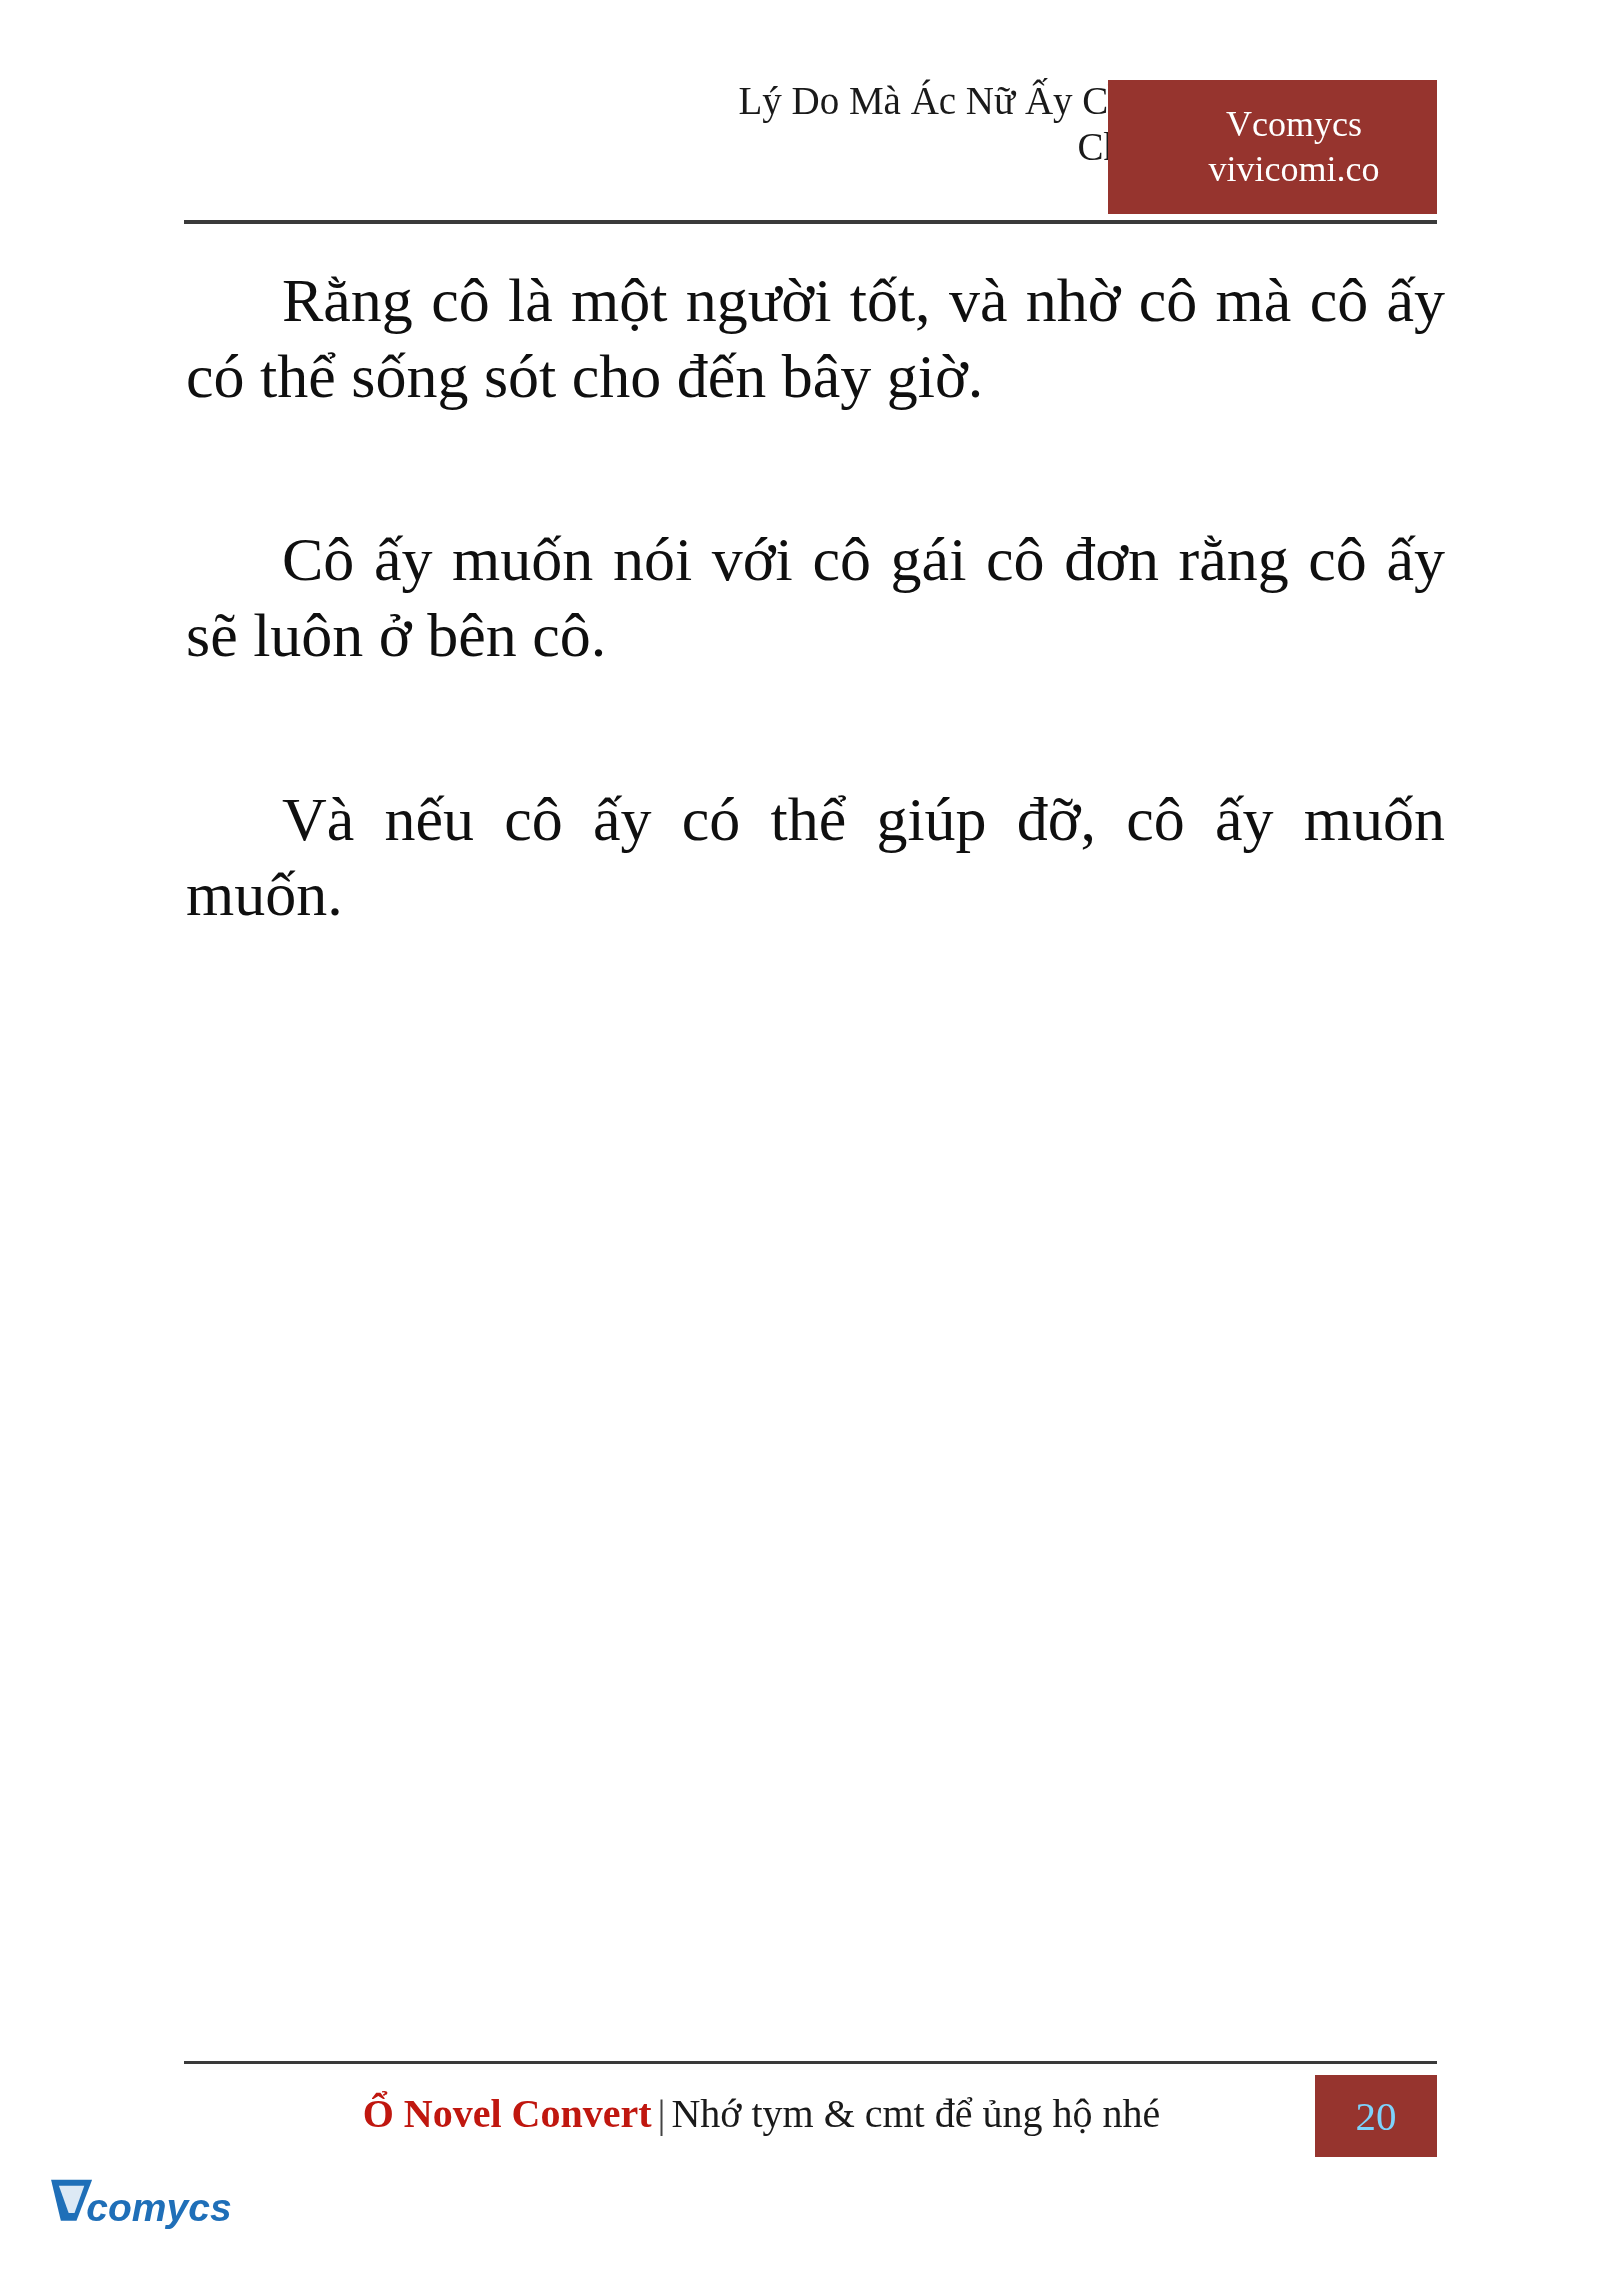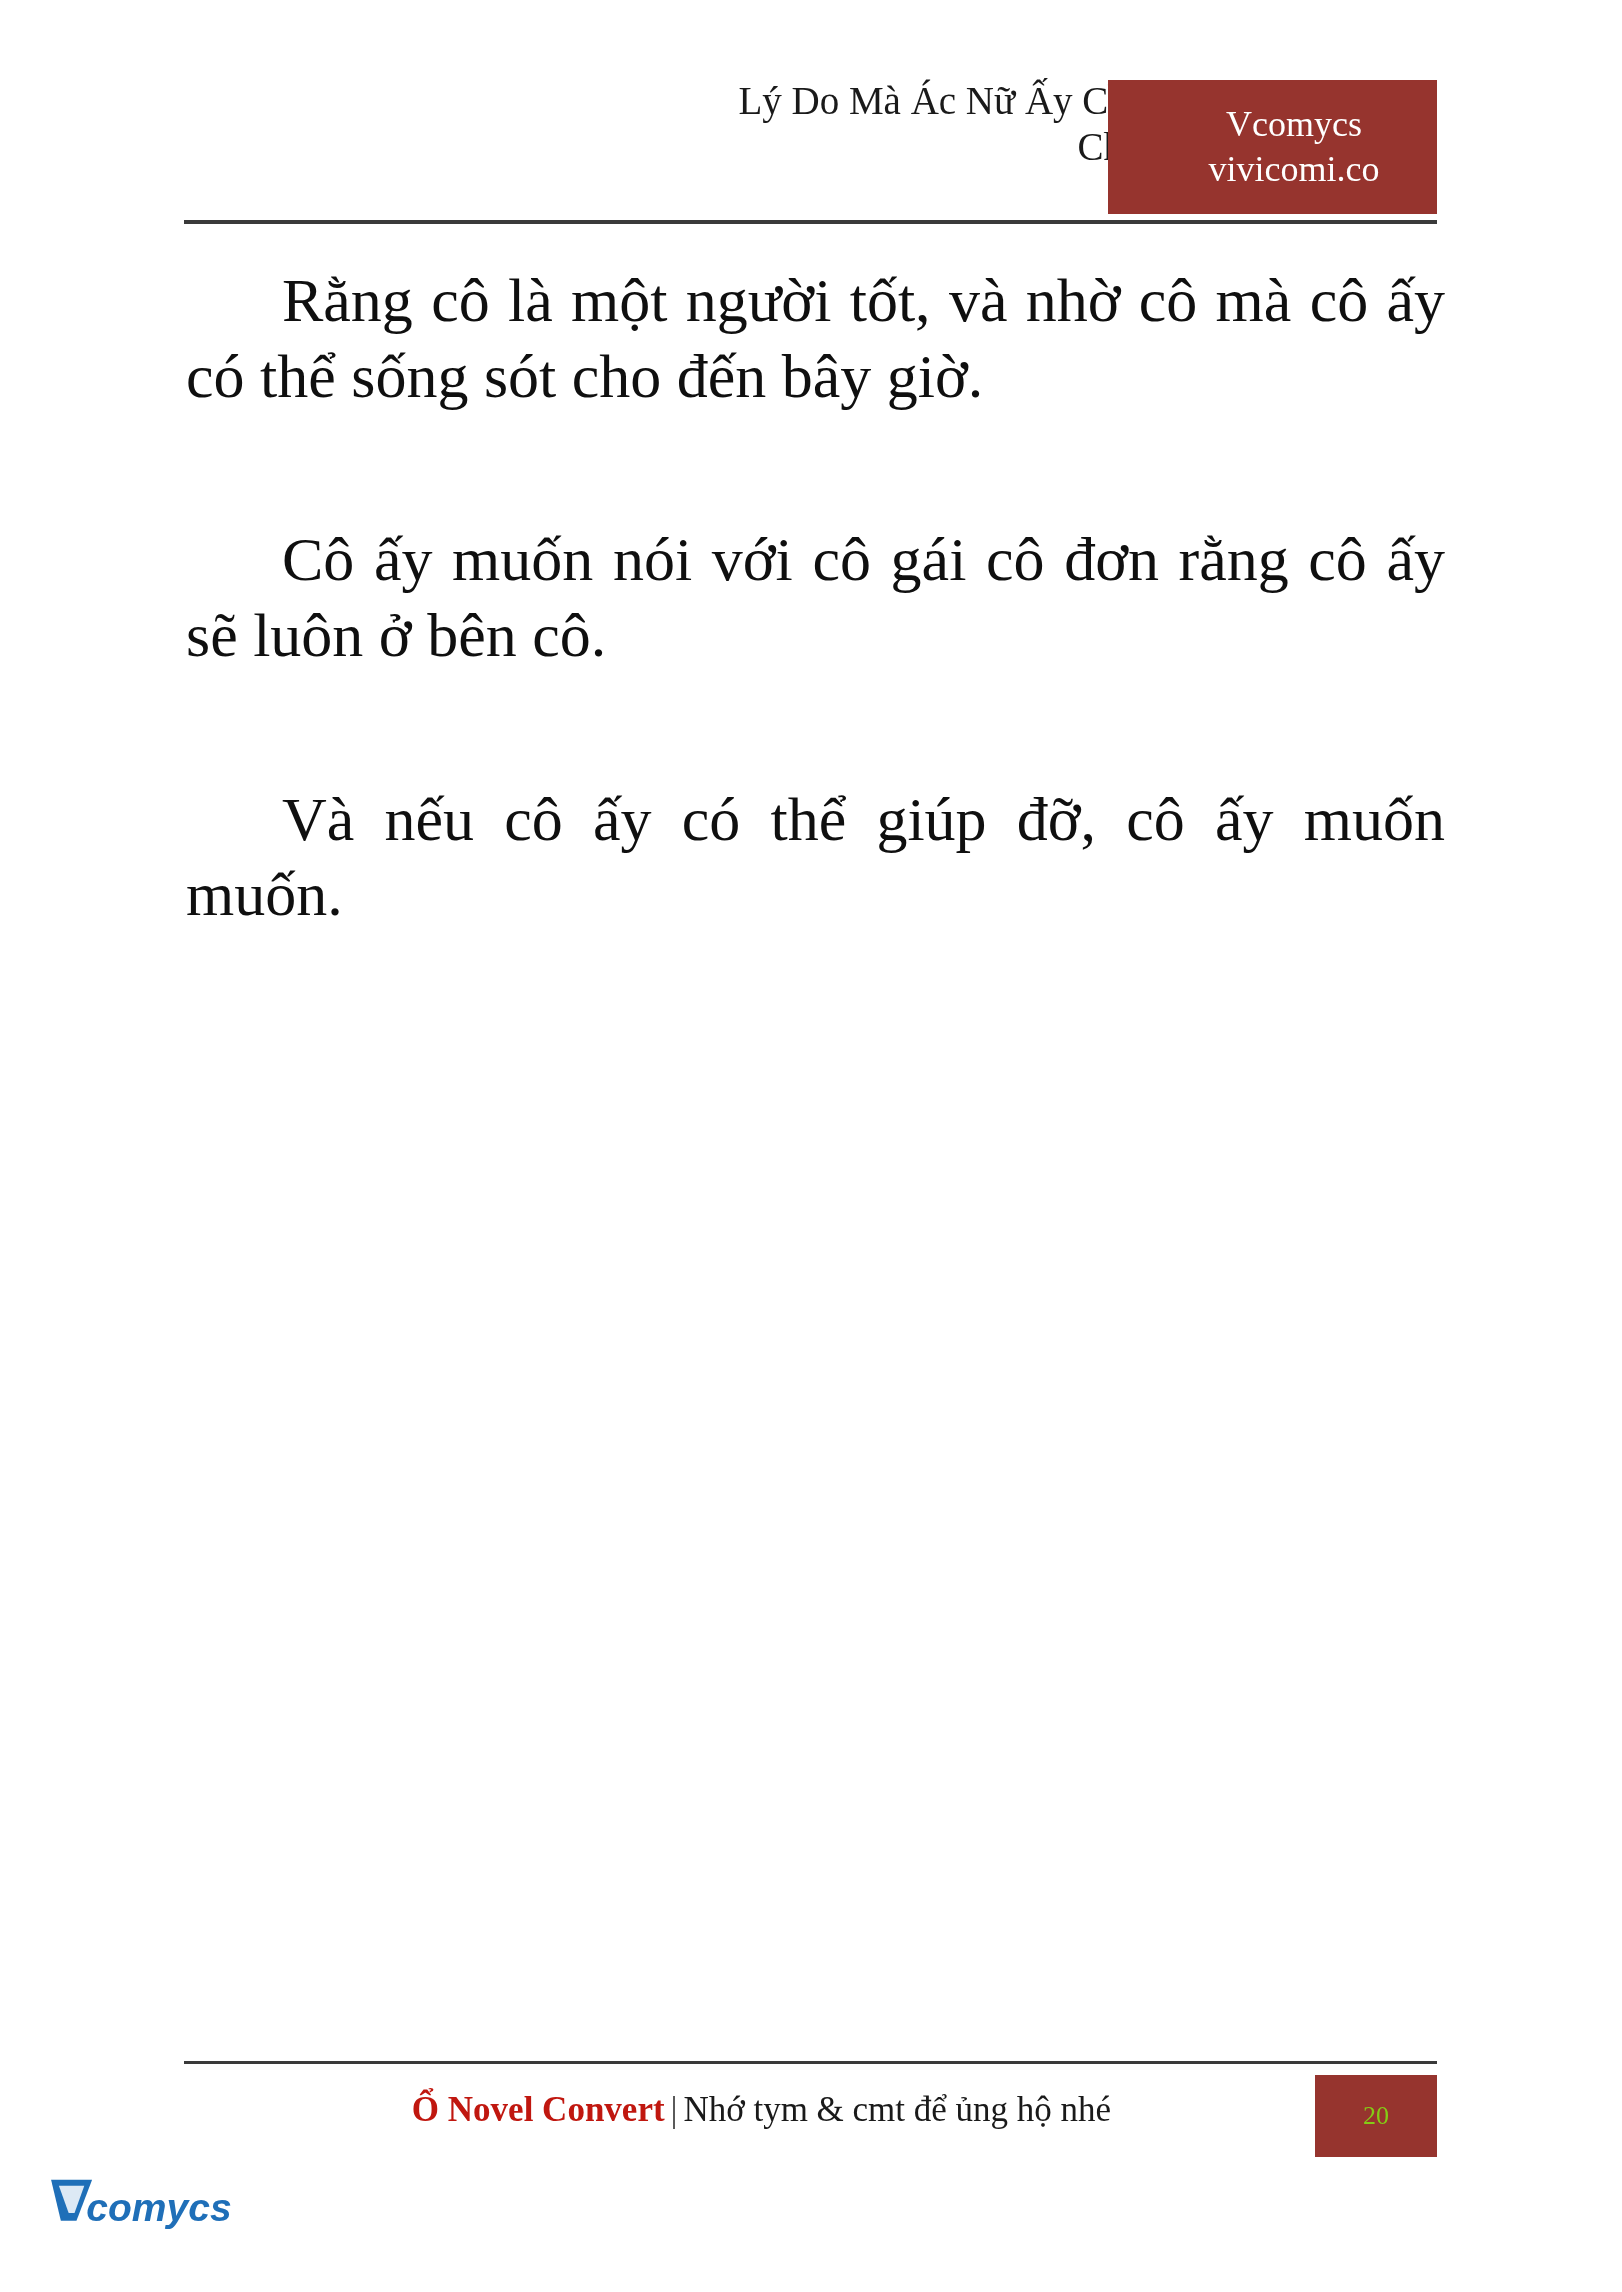--- a/index.html
+++ b/index.html
@@ -118,21 +118,21 @@
     top: 23.5px;
     width: 1253px;
     height: 73px;
   }
   .footer-text {
     position: absolute;
     left: 0;
     top: 5.9px;
     width: 1155px;
     text-align: center;
-    font-size: 35px;
+    font-size: 40px;
     white-space: nowrap;
   }
   .footer-brand {
     color: #c0170f;
     font-weight: bold;
     font-family: "Liberation Serif", serif;
   }
   .footer-sep {
     color: #444444;
     padding: 0 5.9px;
@@ -141,25 +141,25 @@
     color: #1a1a1a;
     font-family: "Liberation Serif", serif;
   }
   .footer-page {
     position: absolute;
     right: 0;
     top: -9.8px;
     width: 122px;
     height: 82px;
     background: #96342e;
-    color: #84cc16;
+    color: #7dd3fc;
     display: flex;
     align-items: center;
     justify-content: center;
-    font-size: 26px;
+    font-size: 41px;
     font-family: "Liberation Serif", serif;
   }
 
   
   .watermark {
     position: absolute;
     left: 47px;
     top: 2170px;
     width: 225px;
     height: 84px;

